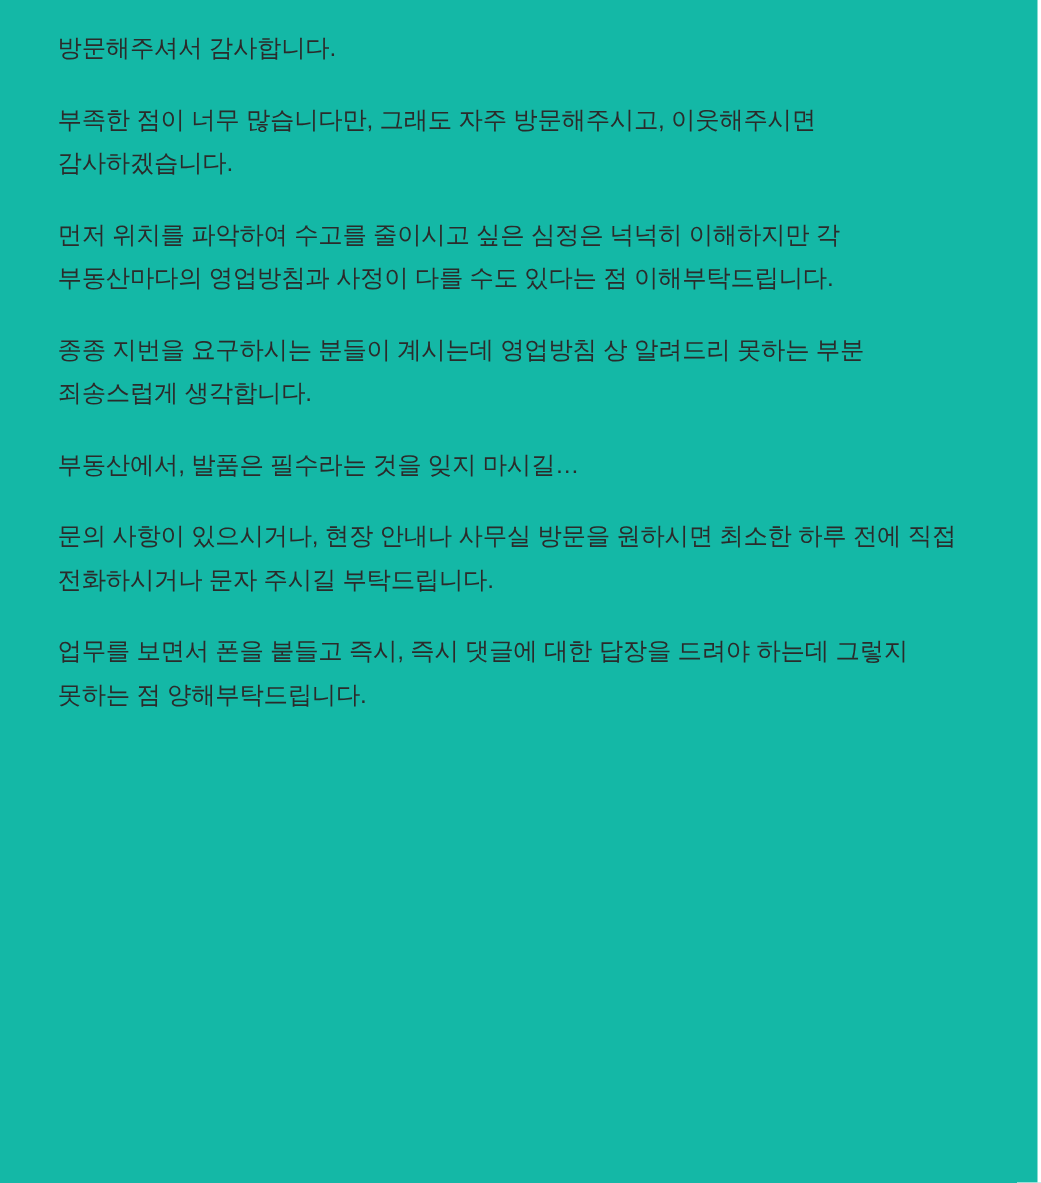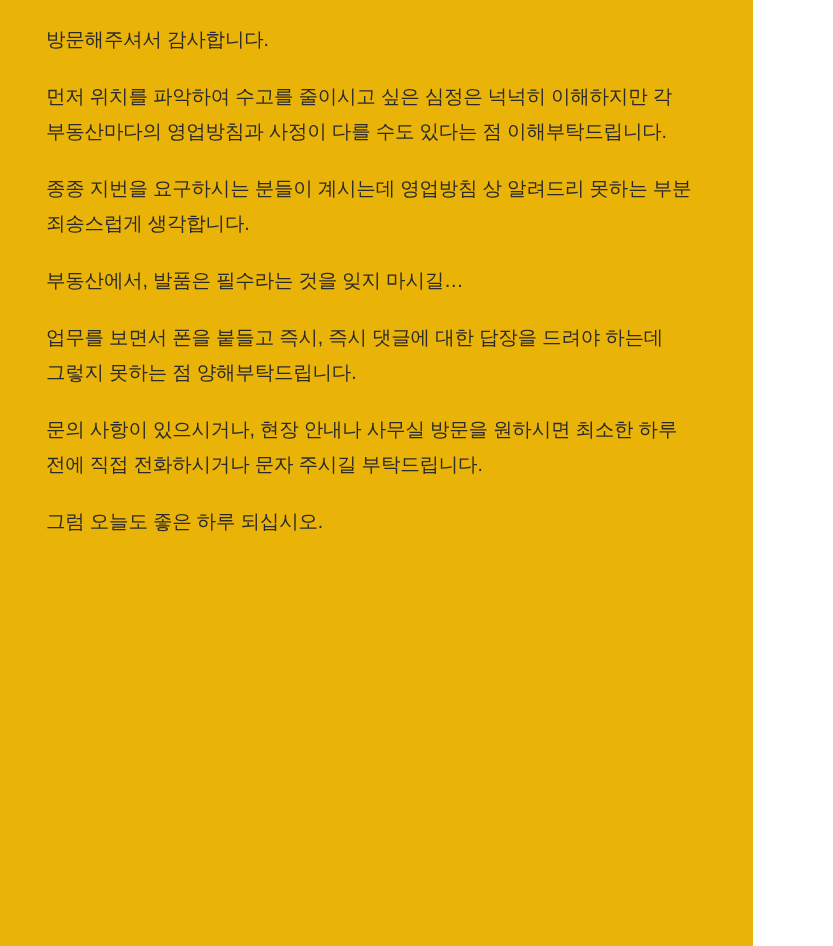--- a/index.html
+++ b/index.html
@@ -10,42 +10,42 @@
   }
   body {
     width: 833px;
     min-height: 946px;
     font-family: "Liberation Sans", "DejaVu Sans", sans-serif;
     color: #2b2b2b;
     -webkit-font-smoothing: antialiased;
   }
   .page {
     box-sizing: border-box;
-    width: 753px;
+    width: 830px;
     min-height: 946px;
     padding: 22px 50px 44px 46px;
-    background: #eab308;
+    background: #14b8a6;
   }
   .para {
     font-size: 19.5px;
     line-height: 35px;
     letter-spacing: -0.2px;
     color: #2b2b2b;
     margin: 0 0 22px 0;
     word-break: keep-all;
     white-space: pre-wrap;
   }
   .para:last-child {
     margin-bottom: 0;
   }
 </style>
 </head>
 <body>
 
 <div class="page">
   <p class="para">방문해주셔서 감사합니다.</p>
+  <p class="para">부족한 점이 너무 많습니다만, 그래도 자주 방문해주시고, 이웃해주시면 감사하겠습니다.</p>
   <p class="para">먼저 위치를 파악하여 수고를 줄이시고 싶은 심정은 넉넉히 이해하지만 각 부동산마다의 영업방침과 사정이 다를 수도 있다는 점 이해부탁드립니다.</p>
   <p class="para">종종 지번을 요구하시는 분들이 계시는데 영업방침 상 알려드리 못하는 부분 죄송스럽게 생각합니다.</p>
   <p class="para">부동산에서, 발품은 필수라는 것을 잊지 마시길…</p>
+  <p class="para">문의 사항이 있으시거나, 현장 안내나 사무실 방문을 원하시면 최소한 하루 전에 직접 전화하시거나 문자 주시길 부탁드립니다.</p>
   <p class="para">업무를 보면서 폰을 붙들고 즉시, 즉시 댓글에 대한 답장을 드려야 하는데 그렇지 못하는 점 양해부탁드립니다.</p>
-  <p class="para">문의 사항이 있으시거나, 현장 안내나 사무실 방문을 원하시면 최소한 하루 전에 직접 전화하시거나 문자 주시길 부탁드립니다.</p>
-  <p class="para">그럼 오늘도 좋은 하루 되십시오.</p>
 </div>
 
 </body></html>

